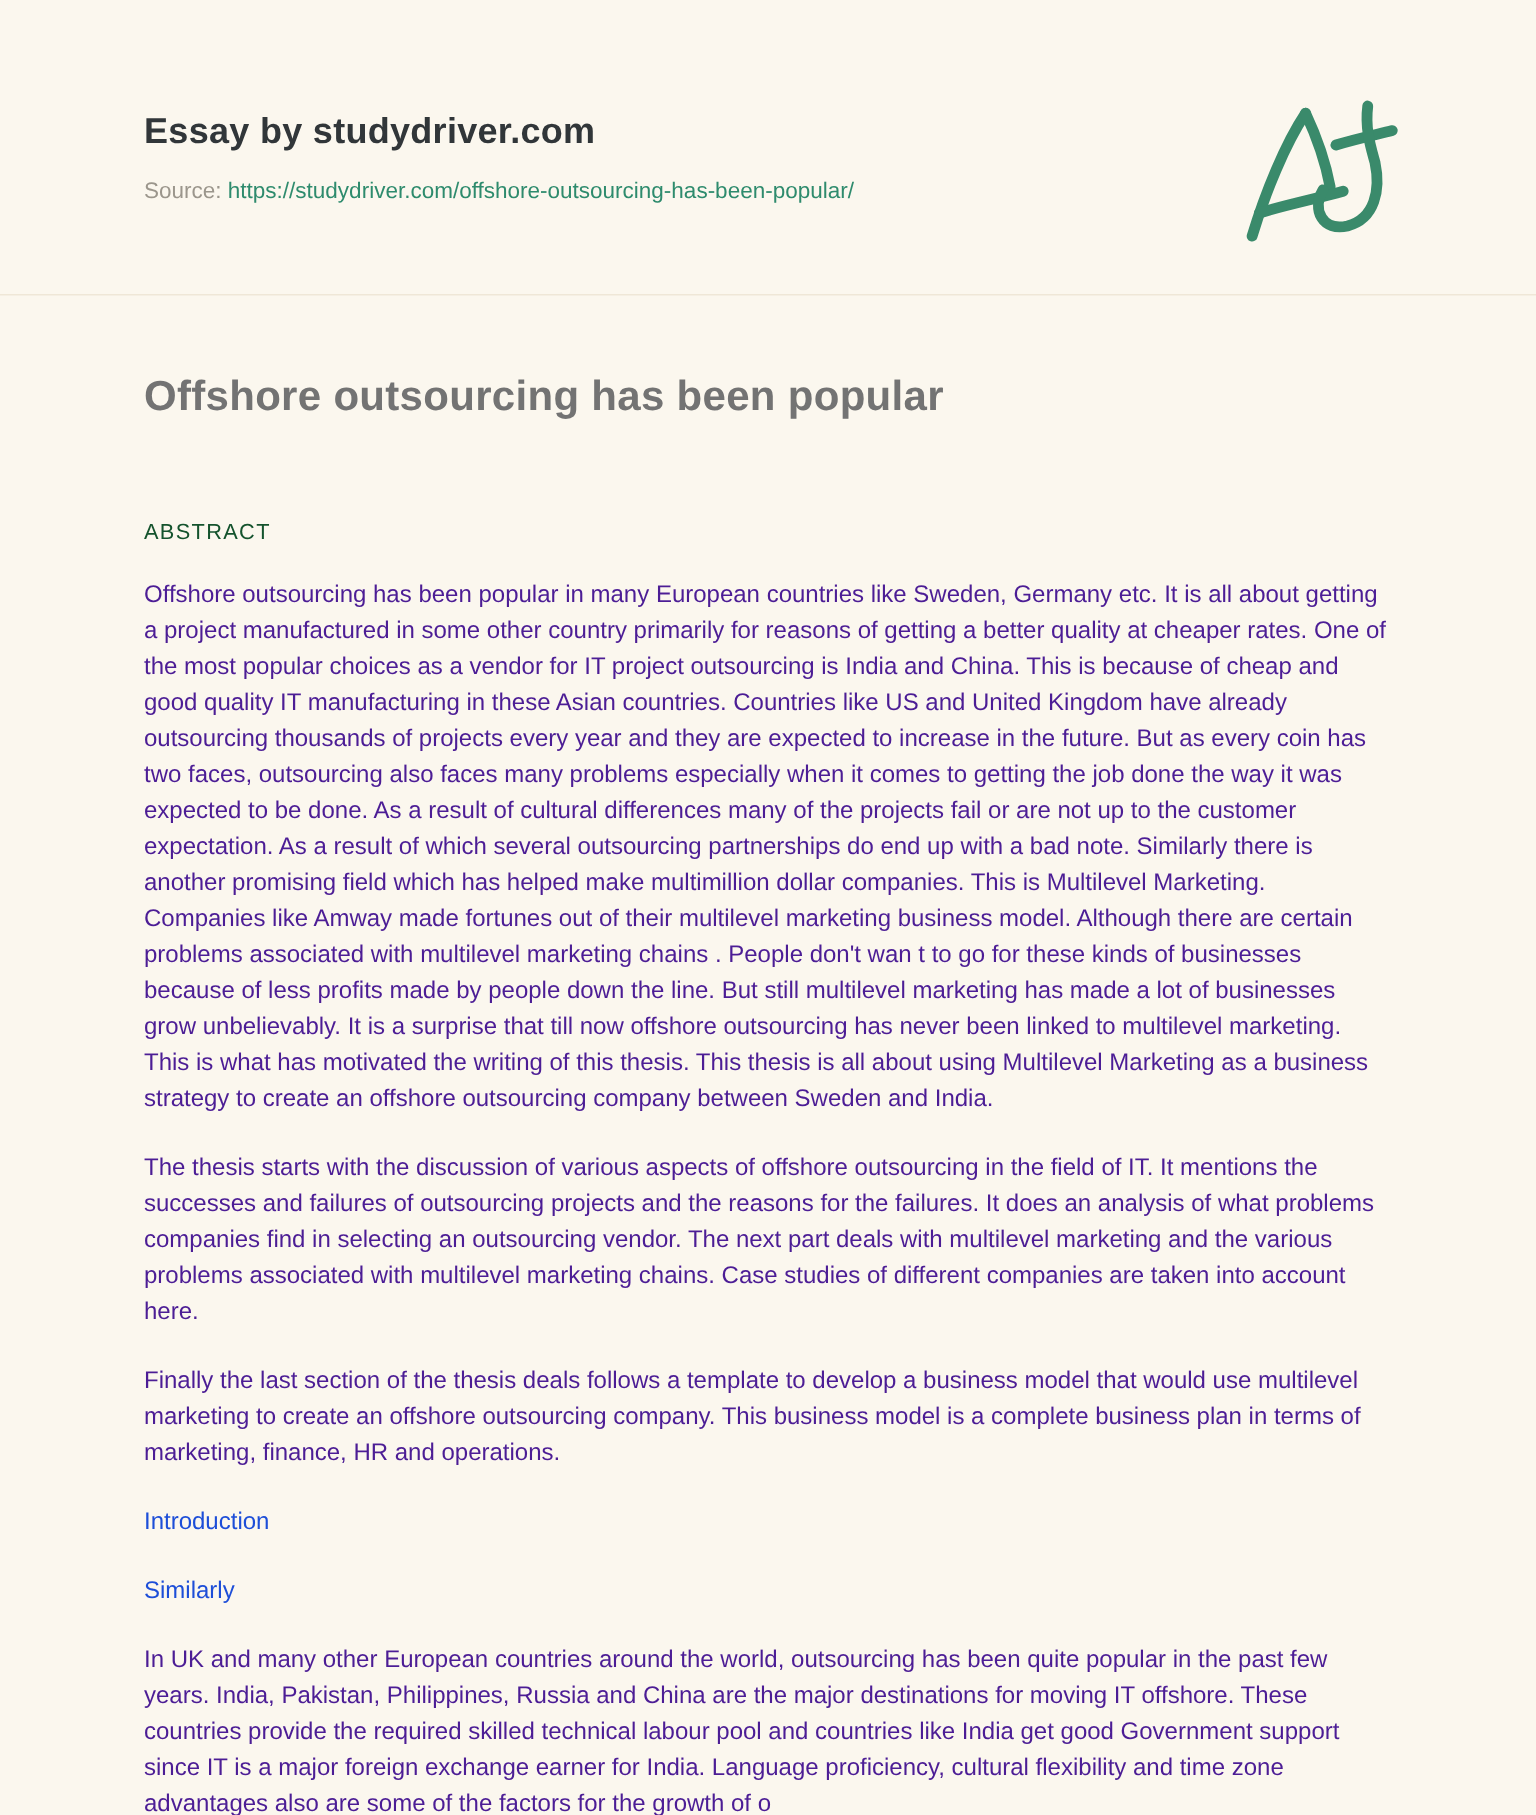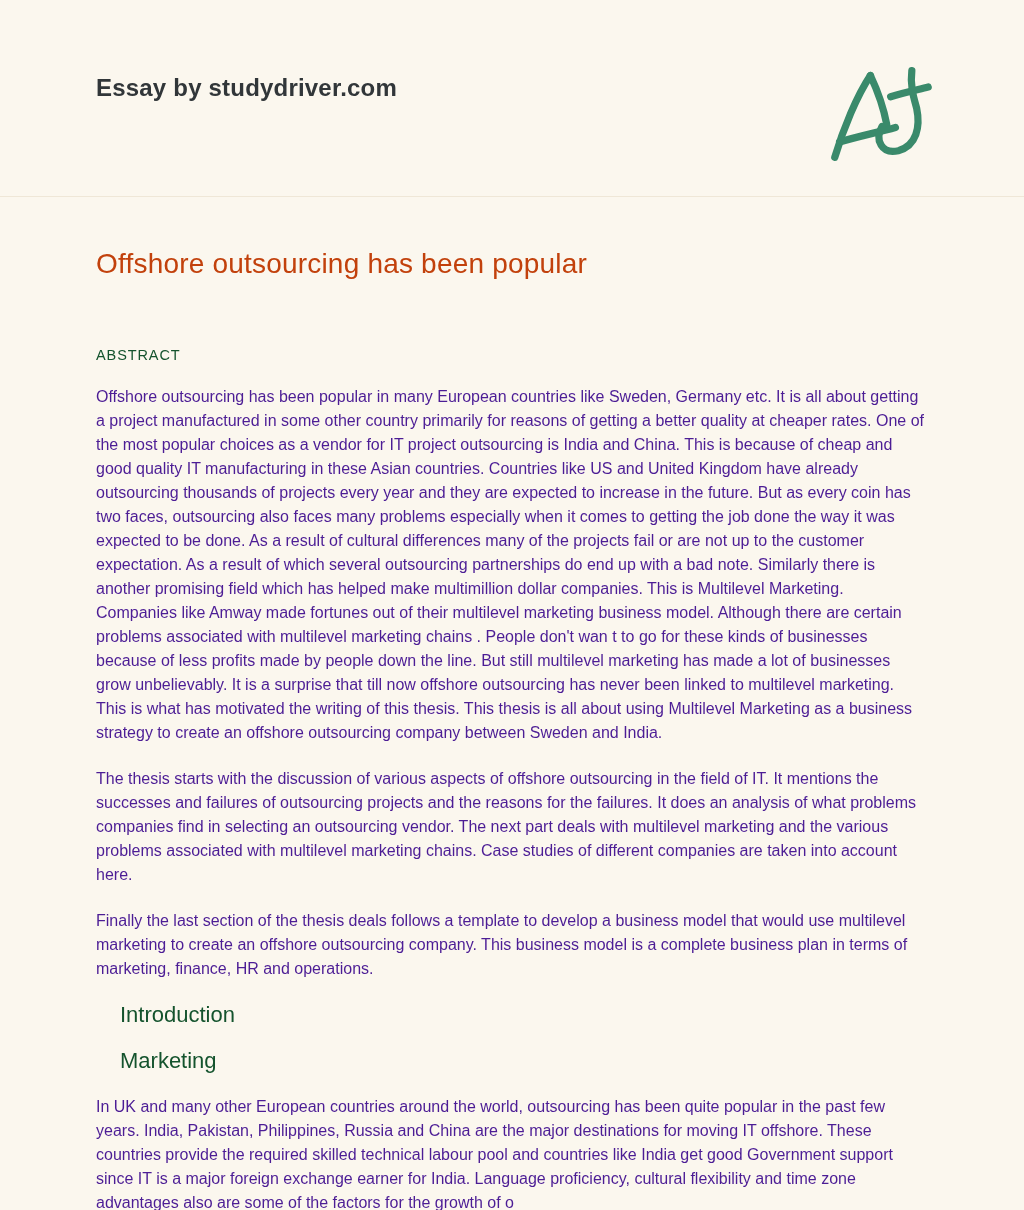--- a/index.html
+++ b/index.html
@@ -43,49 +43,53 @@
     height: 102px;
   }
   .doc {
     padding: 0 96px;
     width: 1024px;
   }
   .doc-title {
     margin-top: 50px;
     font-size: 28px;
     line-height: 34px;
-    font-weight: 400;
-    color: #c2410c;
+    font-weight: 700;
+    color: #737373;
     letter-spacing: 0.2px;
   }
   .section-label {
     margin-top: 66px;
     font-size: 14.5px;
     letter-spacing: 0.9px;
     color: #14532d;
   }
   .para {
     margin-top: 22px;
     font-size: 16px;
     line-height: 24px;
     color: #4c1d95;
   }
   .sub-label {
     margin-top: 22px;
-    font-size: 22px;
+    font-size: 16px;
     line-height: 24px;
-    color: #14532d;
-    margin-left: 24px;
+    color: #1d4ed8;
   }
 </style>
 </head>
 <body>
 
 <div class="top">
   <div class="header-title">Essay by studydriver.com</div>
+  <div class="source-line">
+    <span>Source:</span>
+    <span> </span>
+    <a class="source-link">https://studydriver.com/offshore-outsourcing-has-been-popular/</a>
+  </div>
   <div class="logo">
     <svg viewBox="0 0 110 104" width="106" height="102" fill="none" stroke="#3A8A6B" stroke-width="7.5" stroke-linecap="round">
 
       <path d="M7,96 C16,66 30,32 44,11"></path>
 
       <path d="M44,11 C52,28 58,46 61,62"></path>
 
       <path d="M12,80 C32,74 52,70 70,65"></path>
 
       <path d="M65,33 C78,29 92,26 104,23"></path>
@@ -101,16 +105,16 @@
   <div class="section-label">ABSTRACT</div>
 
   <p class="para">Offshore outsourcing has been popular in many European countries like Sweden, Germany etc. It is all about getting a project manufactured in some other country primarily for reasons of getting a better quality at cheaper rates. One of the most popular choices as a vendor for IT project outsourcing is India and China. This is because of cheap and good quality IT manufacturing in these Asian countries. Countries like US and United Kingdom have already outsourcing thousands of projects every year and they are expected to increase in the future. But as every coin has two faces, outsourcing also faces many problems especially when it comes to getting the job done the way it was expected to be done. As a result of cultural differences many of the projects fail or are not up to the customer expectation. As a result of which several outsourcing partnerships do end up with a bad note. Similarly there is another promising field which has helped make multimillion dollar companies. This is Multilevel Marketing. Companies like Amway made fortunes out of their multilevel marketing business model. Although there are certain problems associated with multilevel marketing chains . People don't wan t to go for these kinds of businesses because of less profits made by people down the line. But still multilevel marketing has made a lot of businesses grow unbelievably. It is a surprise that till now offshore outsourcing has never been linked to multilevel marketing. This is what has motivated the writing of this thesis. This thesis is all about using Multilevel Marketing as a business strategy to create an offshore outsourcing company between Sweden and India.</p>
 
   <p class="para">The thesis starts with the discussion of various aspects of offshore outsourcing in the field of IT. It mentions the successes and failures of outsourcing projects and the reasons for the failures. It does an analysis of what problems companies find in selecting an outsourcing vendor. The next part deals with multilevel marketing and the various problems associated with multilevel marketing chains. Case studies of different companies are taken into account here.</p>
 
   <p class="para">Finally the last section of the thesis deals follows a template to develop a business model that would use multilevel marketing to create an offshore outsourcing company. This business model is a complete business plan in terms of marketing, finance, HR and operations.</p>
 
   <p class="sub-label">Introduction</p>
 
-  <p class="sub-label">Marketing</p>
+  <p class="sub-label">Similarly</p>
 
   <p class="para">In UK and many other European countries around the world, outsourcing has been quite popular in the past few years. India, Pakistan, Philippines, Russia and China are the major destinations for moving IT offshore. These countries provide the required skilled technical labour pool and countries like India get good Government support since IT is a major foreign exchange earner for India. Language proficiency, cultural flexibility and time zone advantages also are some of the factors for the growth of o</p>
 </div>
 
 </body></html>

